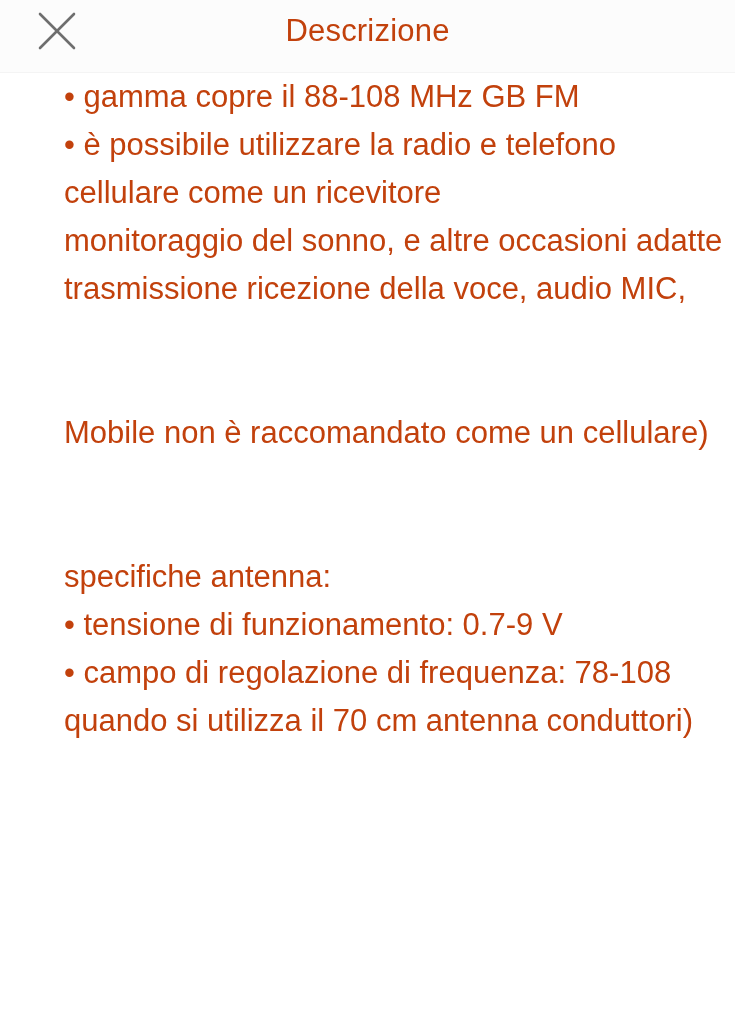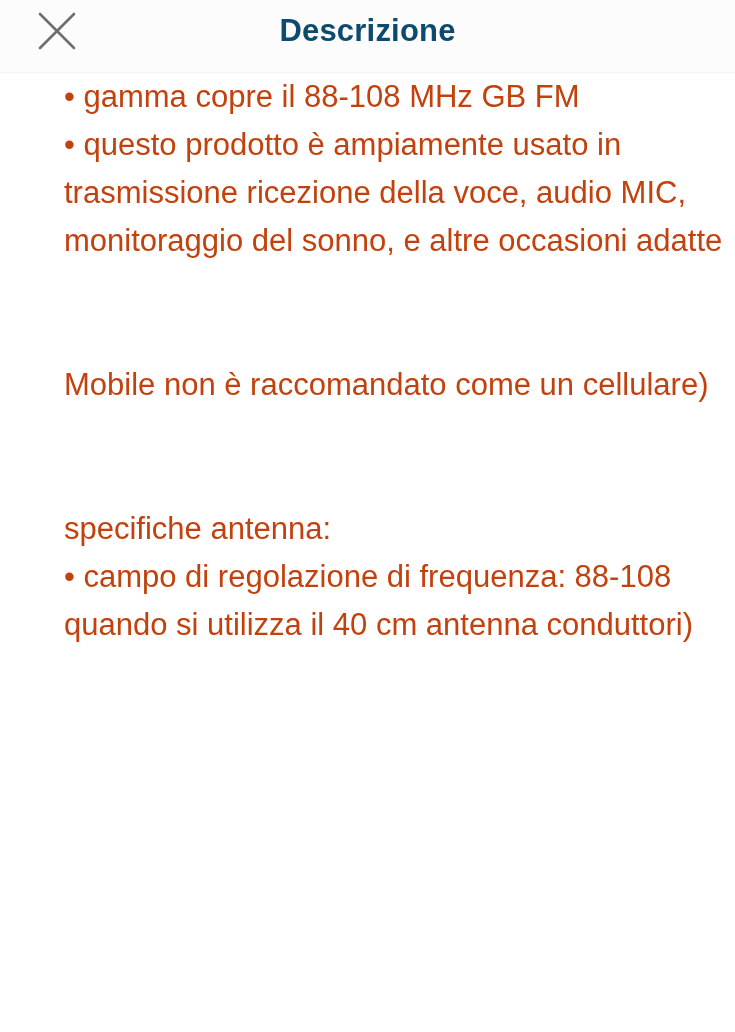--- a/index.html
+++ b/index.html
@@ -39,22 +39,22 @@
   .close-btn svg { display: block; }
   .title {
     position: absolute;
     left: 0;
     right: 0;
     top: 0;
     height: 62px;
     line-height: 62px;
     text-align: center;
     font-size: 31px;
-    font-weight: 700;
-    color: #0c4a6e;
+    font-weight: 400;
+    color: #c2410c;
     letter-spacing: 0.2px;
   }
   .content {
     padding: 0 28px 0 64px;
     font-family: Liberation Sans, sans-serif;
     font-size: 31px;
     color: #c2410c;
   }
   .line {
     line-height: 48px;
@@ -72,25 +72,27 @@
         <svg width="40" height="40" viewBox="0 0 40 40">
           <line x1="3" y1="3" x2="37" y2="37" stroke="#6e6e6e" stroke-width="2.6" stroke-linecap="round"></line>
           <line x1="37" y1="3" x2="3" y2="37" stroke="#6e6e6e" stroke-width="2.6" stroke-linecap="round"></line>
         </svg>
       </span>
     </button>
     <div class="title">Descrizione</div>
   </div>
   <div class="content">
       <div class="line">• gamma copre il 88-108 MHz GB FM</div>
-      <div class="line">• questo prodotto è ampiamente usato in</div>
+      <div class="line">• è possibile utilizzare la radio e telefono</div>
+      <div class="line">cellulare come un ricevitore</div>
+      <div class="line">monitoraggio del sonno, e altre occasioni adatte</div>
       <div class="line">trasmissione ricezione della voce, audio MIC,</div>
-      <div class="line">monitoraggio del sonno, e altre occasioni adatte</div>
       <div class="line">&nbsp;</div>
       <div class="line">&nbsp;</div>
       <div class="line">Mobile non è raccomandato come un cellulare)</div>
       <div class="line">&nbsp;</div>
       <div class="line">&nbsp;</div>
       <div class="line">specifiche antenna:</div>
-      <div class="line">• campo di regolazione di frequenza: 88-108</div>
-      <div class="line">quando si utilizza il 40 cm antenna conduttori)</div>
+      <div class="line">• tensione di funzionamento: 0.7-9 V</div>
+      <div class="line">• campo di regolazione di frequenza: 78-108</div>
+      <div class="line">quando si utilizza il 70 cm antenna conduttori)</div>
     </div>
 </div>
 
 </body></html>

